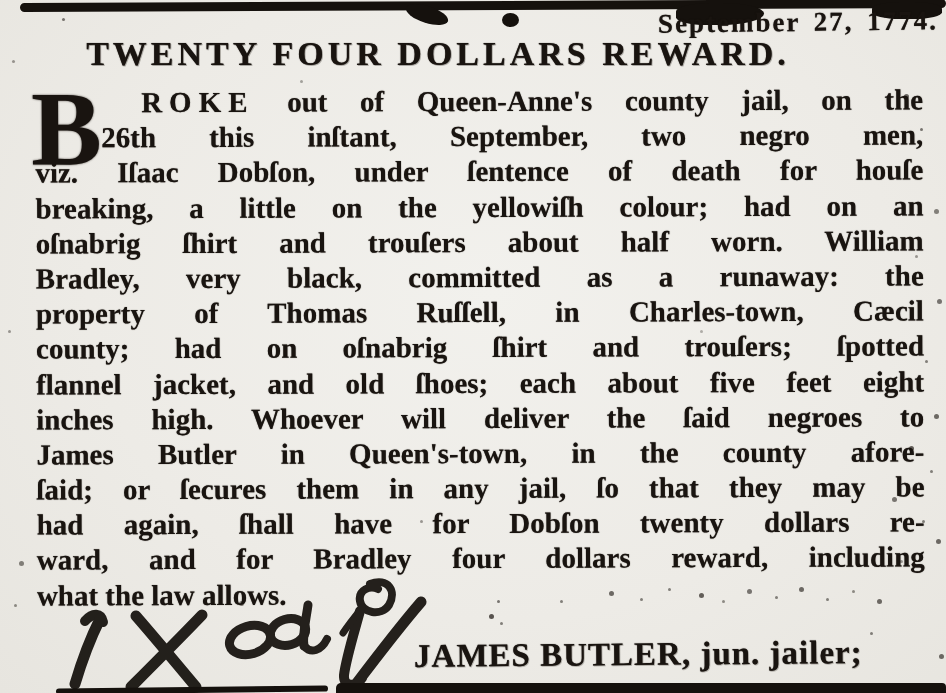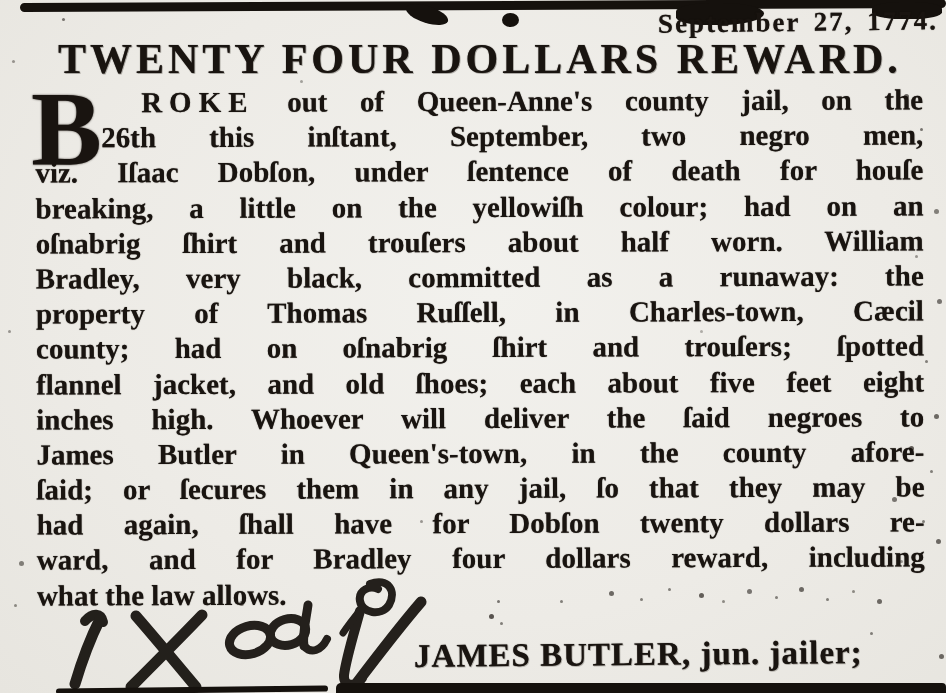--- a/index.html
+++ b/index.html
@@ -14,21 +14,21 @@
   
   .top-rule{position:absolute;left:20px;top:1px;width:926px;height:9px;background:#15110d;border-radius:5px;transform:rotate(-0.25deg);}
   .rule-blob{position:absolute;background:#15110d;border-radius:50%;}
   .blob-a{left:405px;top:6px;width:44px;height:17px;transform:rotate(18deg);}
   .blob-b{left:502px;top:13px;width:17px;height:14px;}
   .blob-c{left:676px;top:3px;width:88px;height:22px;border-radius:45% 55% 60% 40%;}
   .blob-d{left:872px;top:2px;width:70px;height:17px;border-radius:40%;}
   
   .dateline{position:absolute;right:8px;top:7px;font-size:27px;font-weight:bold;letter-spacing:2px;word-spacing:5px;transform:rotate(-0.7deg);text-shadow:0 0 1px rgba(24,18,12,.75);}
   
-  .headline{position:absolute;left:58px;top:35px;width:760px;text-align:center;font-size:42px;font-weight:bold;letter-spacing:4px;white-space:nowrap;text-shadow:0 0 1px rgba(24,18,12,.8), 1px 1px 0 rgba(24,18,12,.25);}
+  .headline{position:absolute;left:58px;top:35px;width:760px;text-align:center;font-size:34px;font-weight:bold;letter-spacing:4px;white-space:nowrap;text-shadow:0 0 1px rgba(24,18,12,.8), 1px 1px 0 rgba(24,18,12,.25);}
   
   .body-block{position:absolute;left:36px;top:84px;width:888px;transform:rotate(-0.2deg);}
   .bline{
     height:35.2px;line-height:35.2px;font-size:29px;font-weight:bold;
     text-align:justify;text-align-last:justify;
     white-space:nowrap;
     text-shadow:0 0 1px rgba(24,18,12,.7);
   }
   .bline.indent{padding-left:66px;}
   .bline.last{text-align-last:left;}

